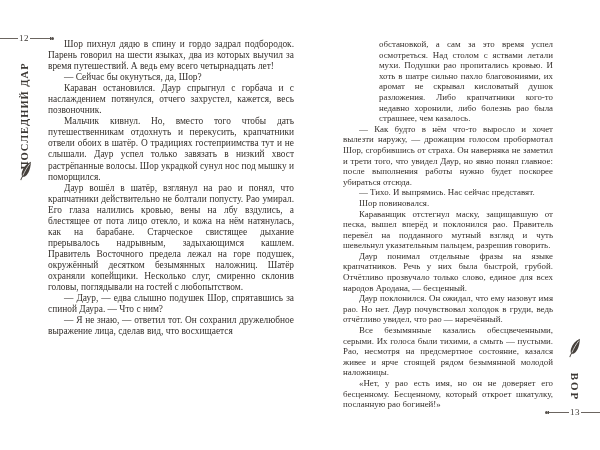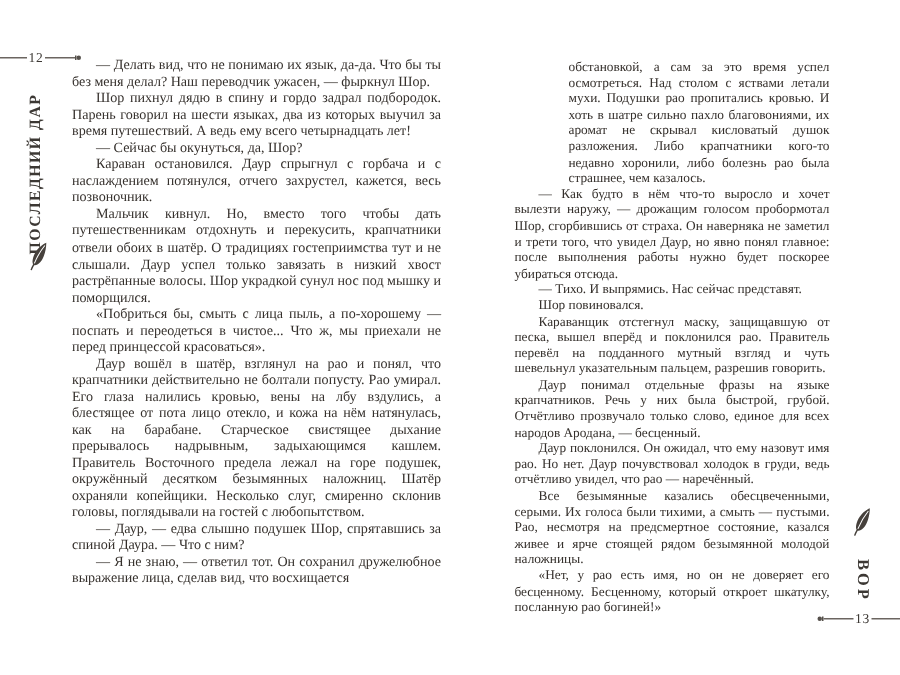--- a/index.html
+++ b/index.html
@@ -56,26 +56,24 @@
     <div class="vtitle left-title">ПОСЛЕДНИЙ ДАР</div>
 
     <div class="feather left-f">
       <svg width="16" height="20" viewBox="0 0 16 20" aria-hidden="true">
         <path d="M14.5 1.2 C10 2.8 6.6 6.4 5.1 10.4 C4.4 12.2 4.2 13.9 4.7 15 C3.8 16.3 3.1 17.5 2.7 18.6 L3.6 18.9 C4 17.9 4.6 16.8 5.4 15.6 C6.5 15.9 8.1 15.3 9.5 14 C12.1 11.5 14.1 6.3 14.5 1.2 Z" fill="#46413c"></path>
         <path d="M5.6 14.4 C7.5 10.6 10.4 6.2 13.4 3" stroke="#ffffff" stroke-width="0.7" fill="none"></path>
       </svg>
     </div>
 
     <div class="text-col left-col" lang="ru">
-        <p>— Делать вид, что не понимаю их язык, да-да. Что бы ты без меня делал? Наш переводчик ужасен, — фыркнул Шор.</p>
         <p>Шор пихнул дядю в спину и гордо задрал подбородок. Парень говорил на шести языках, два из которых выучил за время путешествий. А ведь ему всего четырнадцать лет!</p>
         <p>— Сейчас бы окунуться, да, Шор?</p>
         <p>Караван остановился. Даур спрыгнул с горбача и с наслаждением потянулся, отчего захрустел, кажется, весь позвоночник.</p>
         <p>Мальчик кивнул. Но, вместо того чтобы дать путешественникам отдохнуть и перекусить, крапчатники отвели обоих в шатёр. О традициях гостеприимства тут и не слышали. Даур успел только завязать в низкий хвост растрёпанные волосы. Шор украдкой сунул нос под мышку и поморщился.</p>
-        <p>«Побриться бы, смыть с лица пыль, а по-хорошему — поспать и переодеться в чистое... Что ж, мы приехали не перед принцессой красоваться».</p>
         <p>Даур вошёл в шатёр, взглянул на рао и понял, что крапчатники действительно не болтали попусту. Рао умирал. Его глаза налились кровью, вены на лбу вздулись, а блестящее от пота лицо отекло, и кожа на нём натянулась, как на барабане. Старческое свистящее дыхание прерывалось надрывным, задыхающимся кашлем. Правитель Восточного предела лежал на горе подушек, окружённый десятком безымянных наложниц. Шатёр охраняли копейщики. Несколько слуг, смиренно склонив головы, поглядывали на гостей с любопытством.</p>
         <p>— Даур, — едва слышно подушек Шор, спрятавшись за спиной Даура. — Что с ним?</p>
         <p>— Я не знаю, — ответил тот. Он сохранил дружелюбное выражение лица, сделав вид, что восхищается</p>
       </div>
   </div>
 
   <div>
 
     <div class="text-col right-col" lang="ru">
         <p class="no-indent">обстановкой, а сам за это время успел осмотреться. Над столом с яствами летали мухи. Подушки рао пропитались кровью. И хоть в шатре сильно пахло благовониями, их аромат не скрывал кисловатый душок разложения. Либо крапчатники кого-то недавно хоронили, либо болезнь рао была страшнее, чем казалось.</p>

